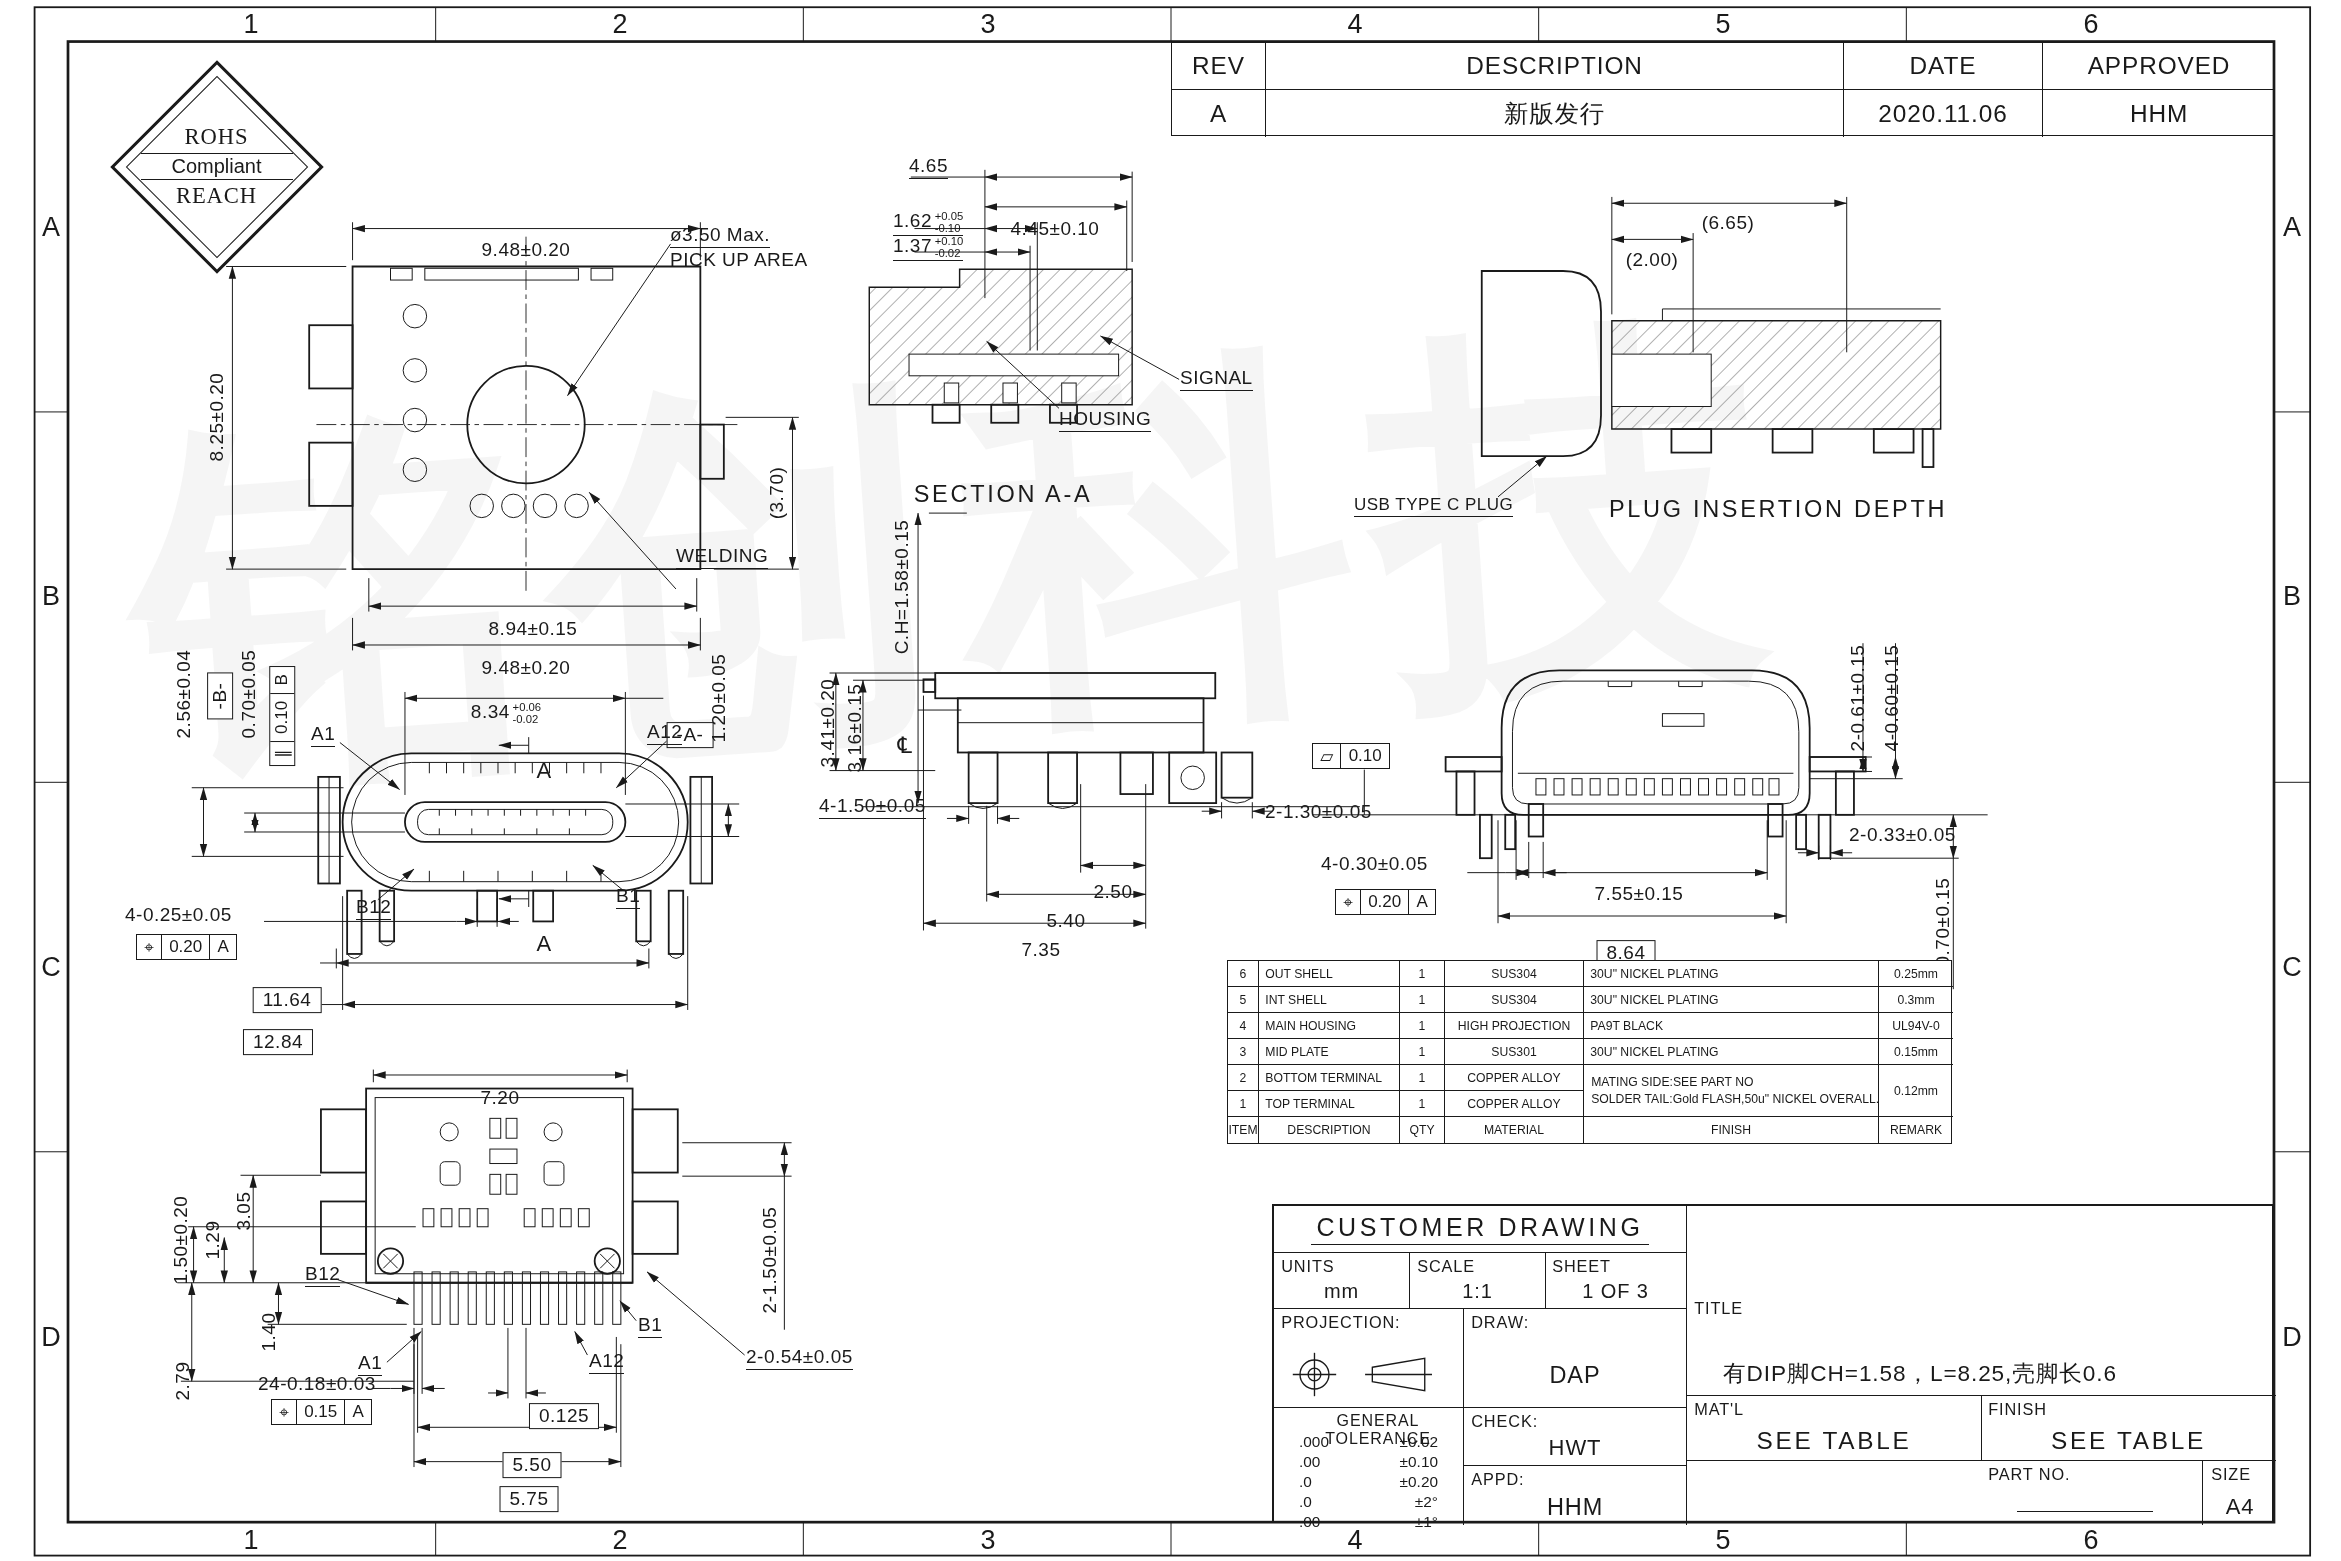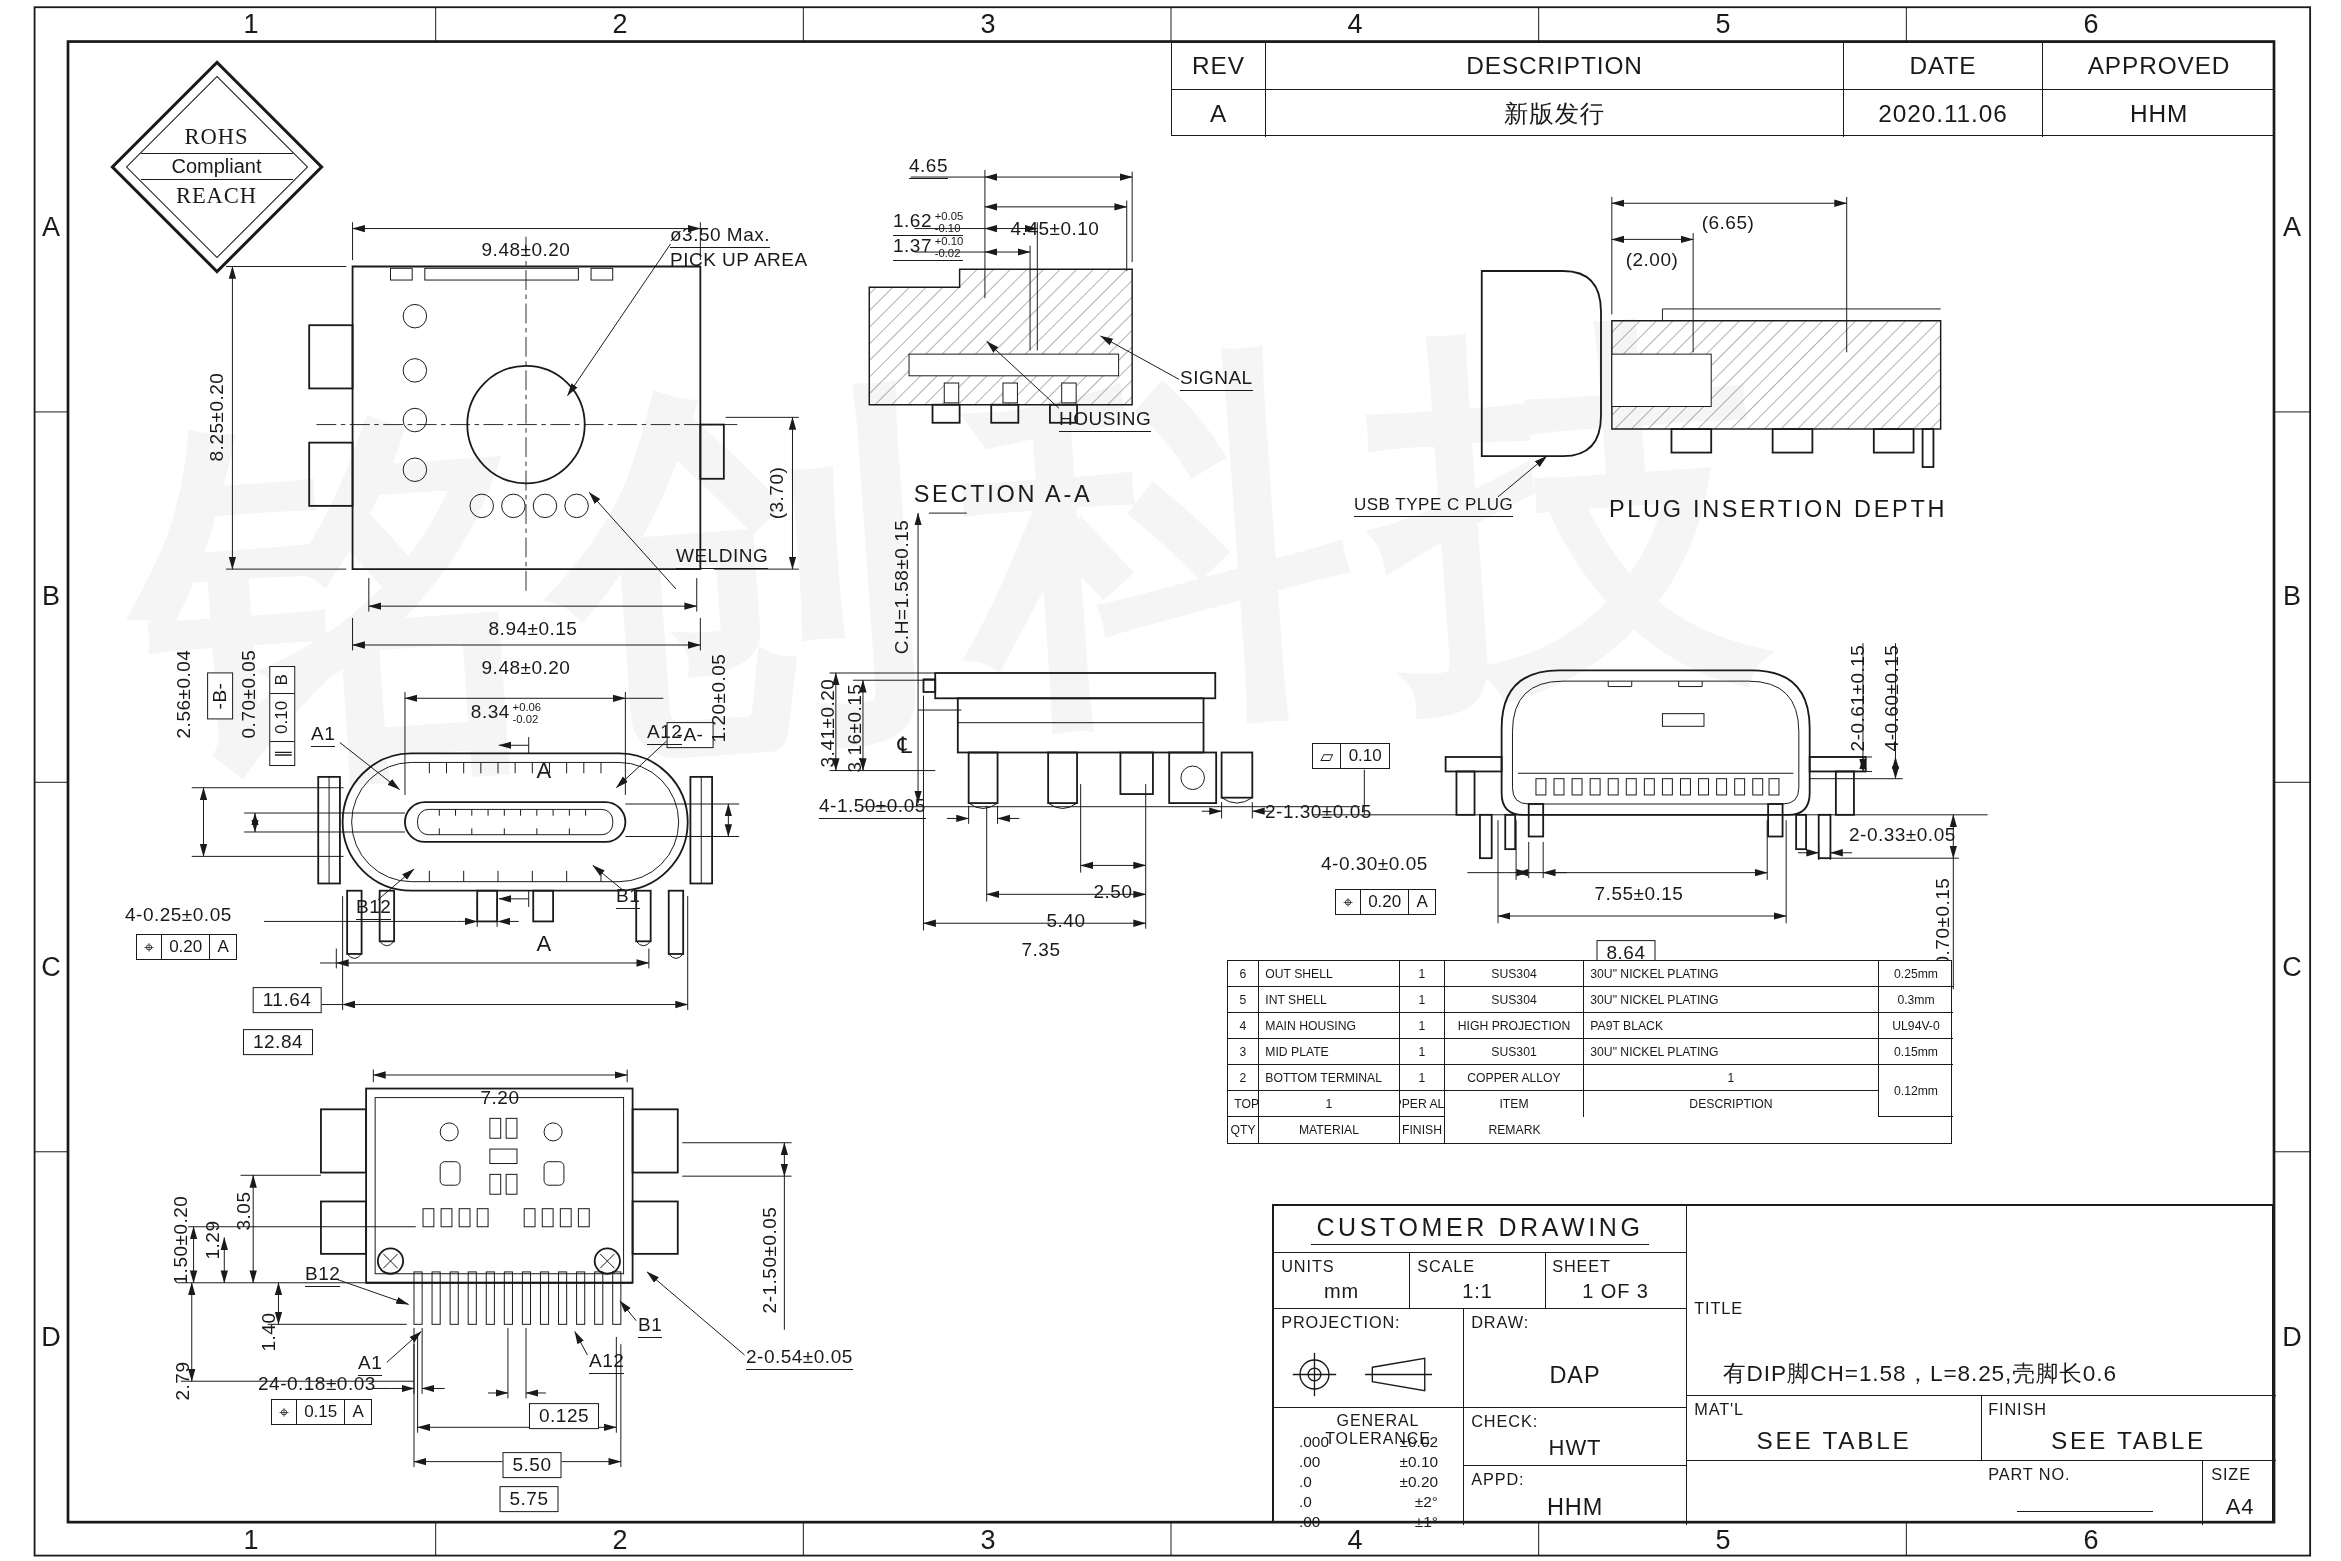--- a/index.html
+++ b/index.html
@@ -654,20 +654,24 @@
     <div class="la">MID PLATE</div>
     <div>1</div>
     <div>SUS301</div>
     <div class="la">30U" NICKEL PLATING</div>
     <div class="nr">0.15mm</div>
 
     <div>2</div>
     <div class="la">BOTTOM TERMINAL</div>
     <div>1</div>
     <div>COPPER ALLOY</div>
+    <div class="fin2">
+      <span>MATING SIDE:SEE PART NO</span>
+        <span>SOLDER TAIL:Gold FLASH,50u" NICKEL OVERALL.</span>
+    </div>
     <div class="rem2 nr">0.12mm</div>
 
     <div>1</div>
     <div class="la">TOP TERMINAL</div>
     <div>1</div>
     <div>COPPER ALLOY</div>
 
     <div class="nb">ITEM</div>
     <div class="nb">DESCRIPTION</div>
     <div class="nb">QTY</div>

